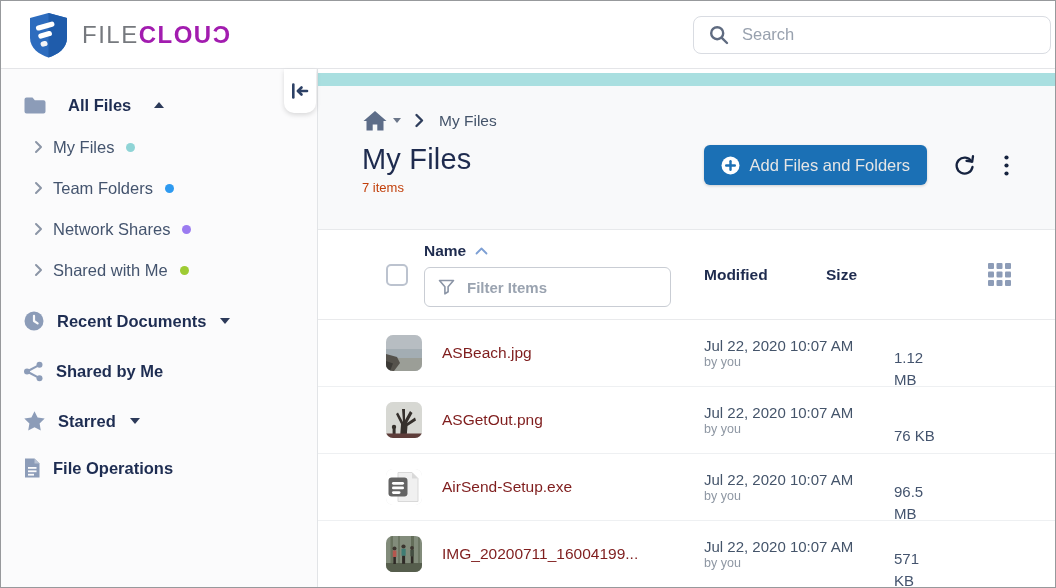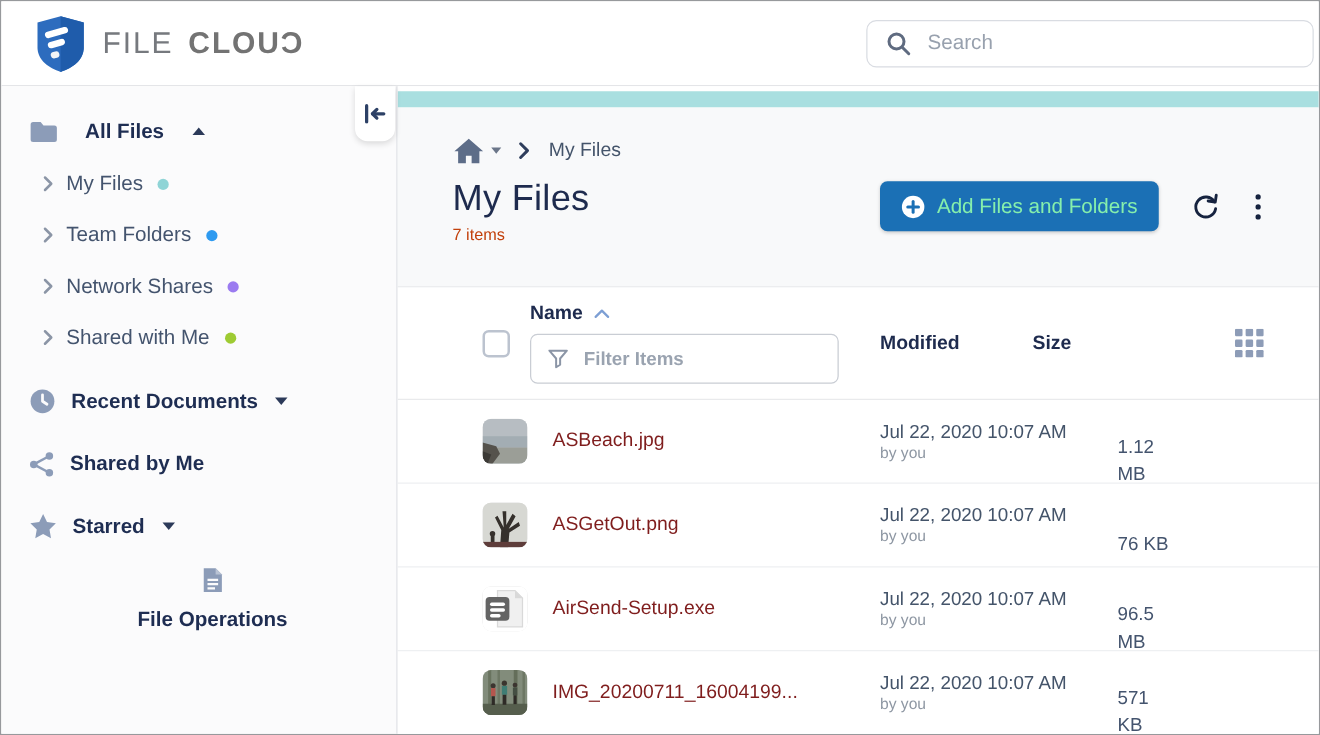--- a/index.html
+++ b/index.html
@@ -4,54 +4,54 @@
 <style>
   * { margin:0; padding:0; box-sizing:border-box; }
   body { background:#ffffff; font-family:"Liberation Sans", sans-serif; }
   .frame { width:1056px; height:588px; border:1px solid #97999c; background:#fff; overflow:hidden; position:relative; }
 
   
   .app-header { height:68px; display:flex; align-items:center; padding-left:27px; border-bottom:1px solid #e4e5e8; background:#fff; }
   .logo { display:flex; align-items:center; gap:13px; }
   .logo-text { font-size:24px; letter-spacing:1.5px; color:#76797e; }
   .logo-text .lt-light { font-weight:400; }
-  .logo-text .lt-bold { font-weight:700; color:#737373;margin-left:12px; }
+  .logo-text .lt-bold { font-weight:700; color:#a21caf; }
   .search-box { margin-left:auto; margin-right:4px; width:358px; height:38px; border:1px solid #d9dce2; border-radius:8px; display:flex; align-items:center; padding-left:15px; gap:13px; background:#fff; }
   .search-box input { border:none; outline:none; flex:1; font-size:16.5px; font-family:"Liberation Sans",sans-serif; color:#3d4452; background:transparent; }
   .search-box input::placeholder { color:#98a1ae; }
 
   
   .content-row { display:flex; height:519px; }
 
   
   .sidebar { width:317px; background:#fbfbfc; border-right:1px solid #e2e4e7; position:relative; flex:none; }
   .collapse-tab { position:absolute; top:0; left:283px; width:32px; height:44px; background:#fff; border-radius:0 0 10px 10px; box-shadow:0 2px 5px rgba(0,0,0,0.14); display:flex; align-items:center; justify-content:center; cursor:pointer; z-index:5; }
   .nav { padding:20px 0 0 22px; }
   .nav-root { display:flex; align-items:center; gap:21px; height:32px; font-size:16.5px; font-weight:700; color:#1e2d52; cursor:pointer; }
   .nav-sub { display:flex; align-items:center; gap:10px; height:30px; margin-top:11px; padding-left:11px; font-size:16.5px; color:#44546e; cursor:pointer; }
   .nav-item { display:flex; align-items:center; gap:12px; height:30px; margin-top:20px; font-size:16.5px; font-weight:700; color:#1e2d52; cursor:pointer; }
   .nav-item.first { margin-top:21px; }
-  .nav-item.tight { margin-top:17px;flex-direction:column; }
+  .nav-item.tight { margin-top:17px; }
   .dot { width:9px; height:9px; border-radius:50%; margin-left:2px; flex:none; }
   .caret-up { width:0; height:0; border-left:5px solid transparent; border-right:5px solid transparent; border-bottom:6px solid #2c3a59; margin-left:2px; }
   .caret-down { width:0; height:0; border-left:5px solid transparent; border-right:5px solid transparent; border-top:6px solid #2c3a59; margin-left:2px; }
 
   
   .main { flex:1; min-width:0; background:#fff; display:flex; flex-direction:column; }
   .teal-bar { height:13px; margin-top:4px; background:#a9dfe0; flex:none; }
   .page-head { background:#f8f9fa; border-bottom:1px solid #e7e9eb; padding:21px 44px 0; height:144px; flex:none; }
   .breadcrumb { display:flex; align-items:center; height:27px; }
   .crumb-caret { width:0; height:0; border-left:4px solid transparent; border-right:4px solid transparent; border-top:5px solid #6b7689; margin-left:5px; }
   .crumb-sep { margin:0 15px 0 13px; display:flex; align-items:center; }
   .crumb-label { font-size:15.5px; color:#44546a; }
   .title-row { display:flex; align-items:flex-start; margin-top:9px; }
   .page-title { font-size:29px; color:#1e2b4e; font-weight:400; letter-spacing:0.2px; }
   .item-count { font-size:13px; color:#c2410c; margin-top:4px; }
   .head-actions { margin-left:auto; display:flex; align-items:center; gap:24px; margin-top:2px; }
-  .add-btn { height:40px; background:#1b70b5; color:#86efac; border:none; border-radius:6px; font-size:16.5px; font-family:"Liberation Sans",sans-serif; display:flex; align-items:center; gap:10px; padding:0 17px; cursor:pointer; box-shadow:0 1px 3px rgba(0,0,0,0.18); }
+  .add-btn { height:40px; background:#1b70b5; color:#e5e5e5; border:none; border-radius:6px; font-size:16.5px; font-family:"Liberation Sans",sans-serif; display:flex; align-items:center; gap:10px; padding:0 17px; cursor:pointer; box-shadow:0 1px 3px rgba(0,0,0,0.18); }
   .icon-btn { background:none; border:none; cursor:pointer; display:flex; align-items:center; padding:2px; }
 
   
   .table-area { flex:1; background:#fff; }
   .table-header { display:flex; align-items:center; height:90px; padding:0 44px; border-bottom:1px solid #e9eaec; }
   .col-check { flex:0 0 62px; padding-left:24px; }
   .checkbox { width:22px; height:22px; border:2px solid #bcc3cf; border-radius:5px; background:#fff; cursor:pointer; }
   .col-nameblock { flex:0 0 280px; display:flex; flex-direction:column; }
   .name-label-row { display:flex; align-items:center; gap:9px; margin-bottom:7px; }
   .col-header-label { font-size:15.5px; font-weight:700; color:#1e2b4e;text-align:center; }

